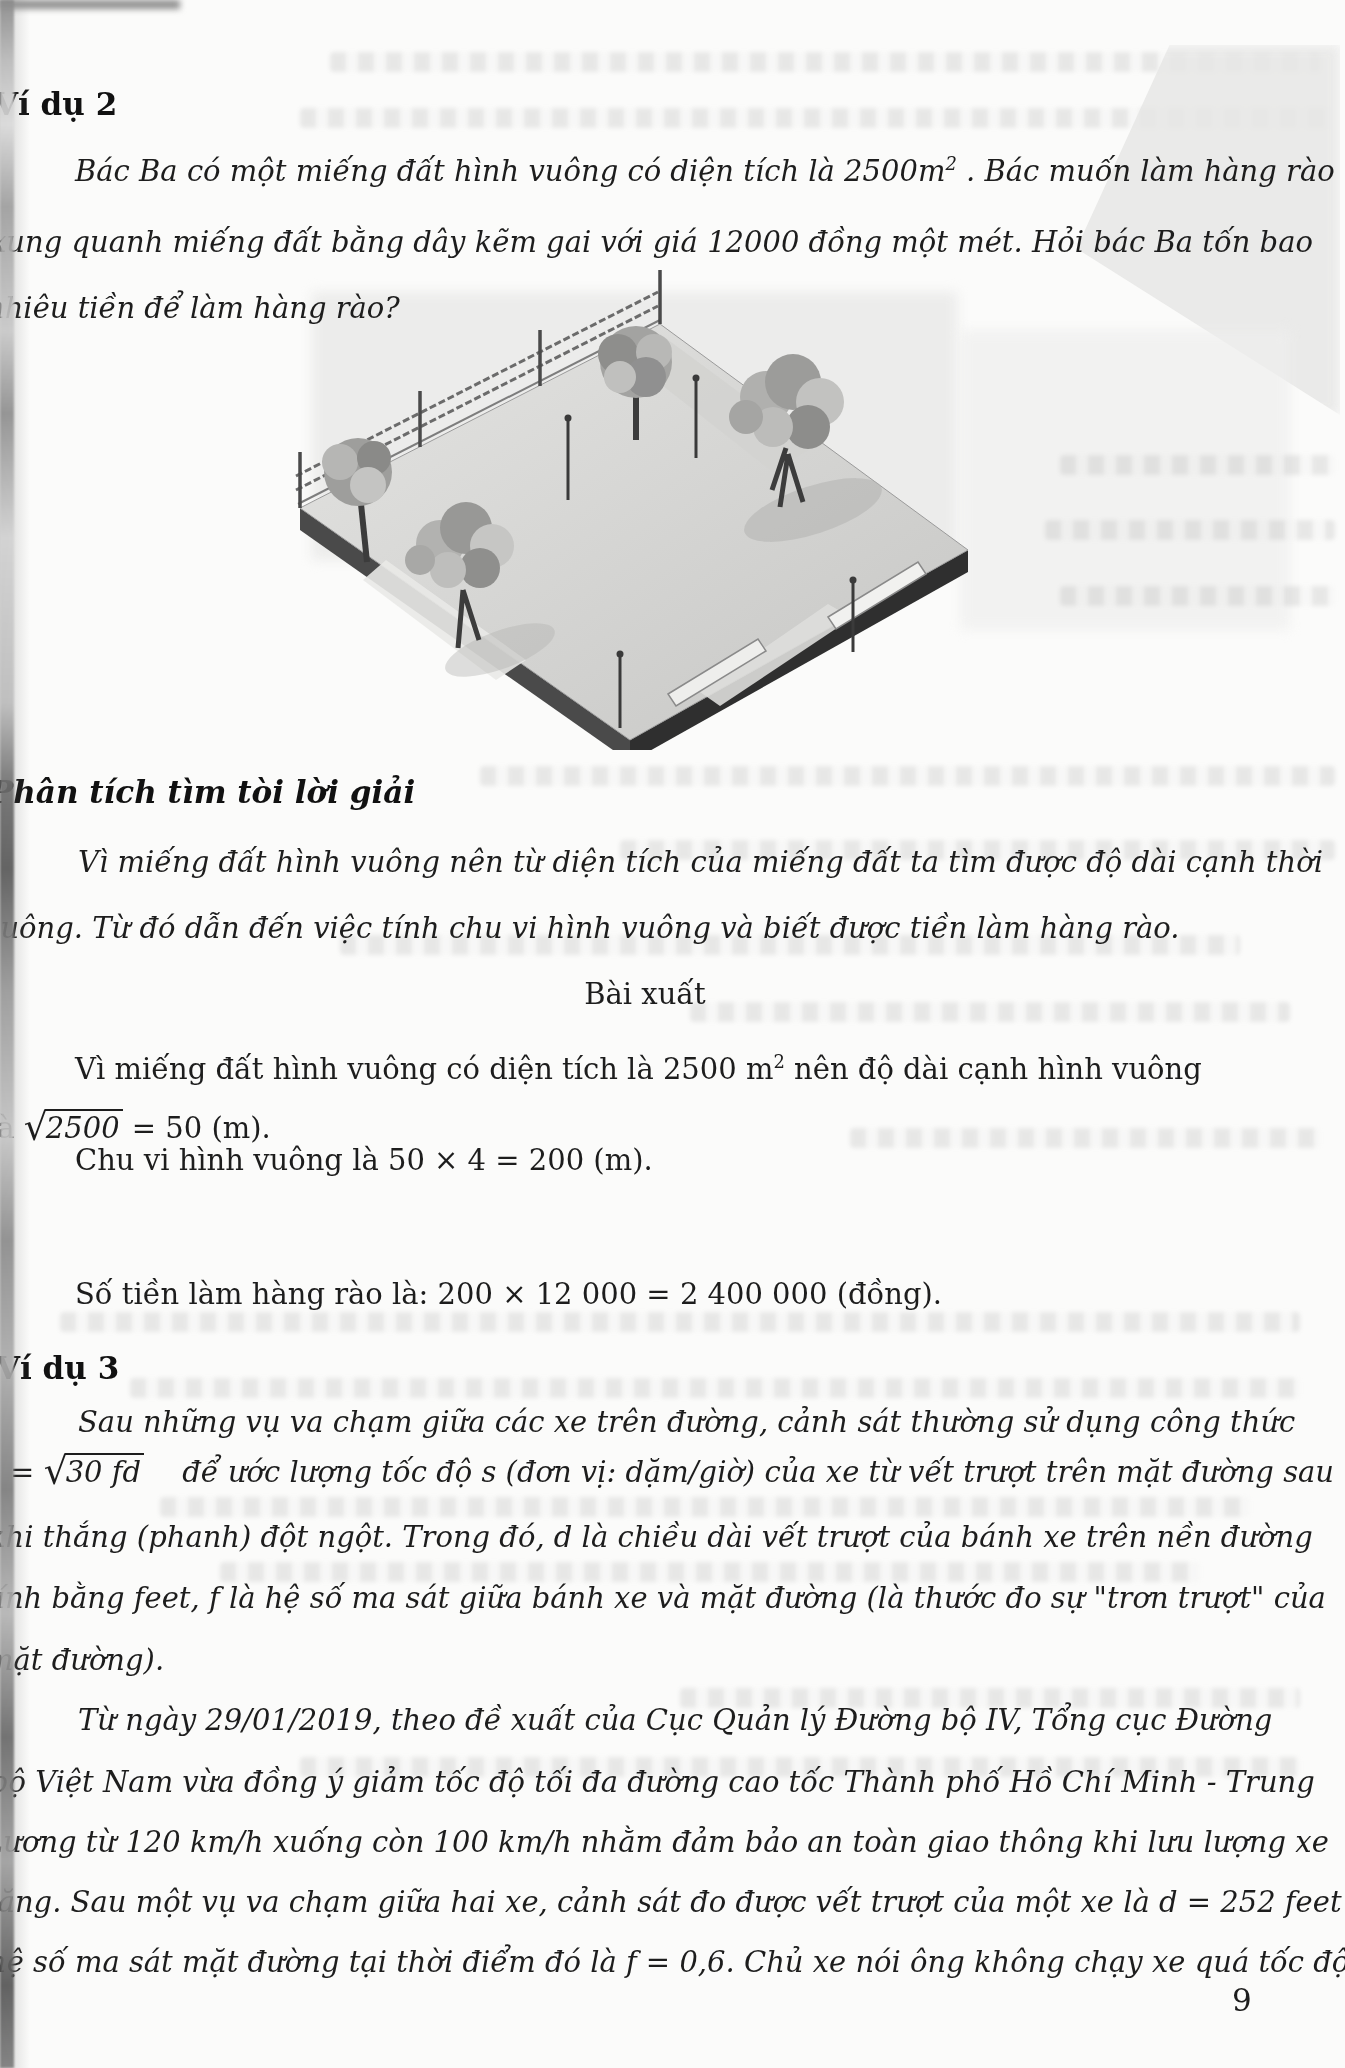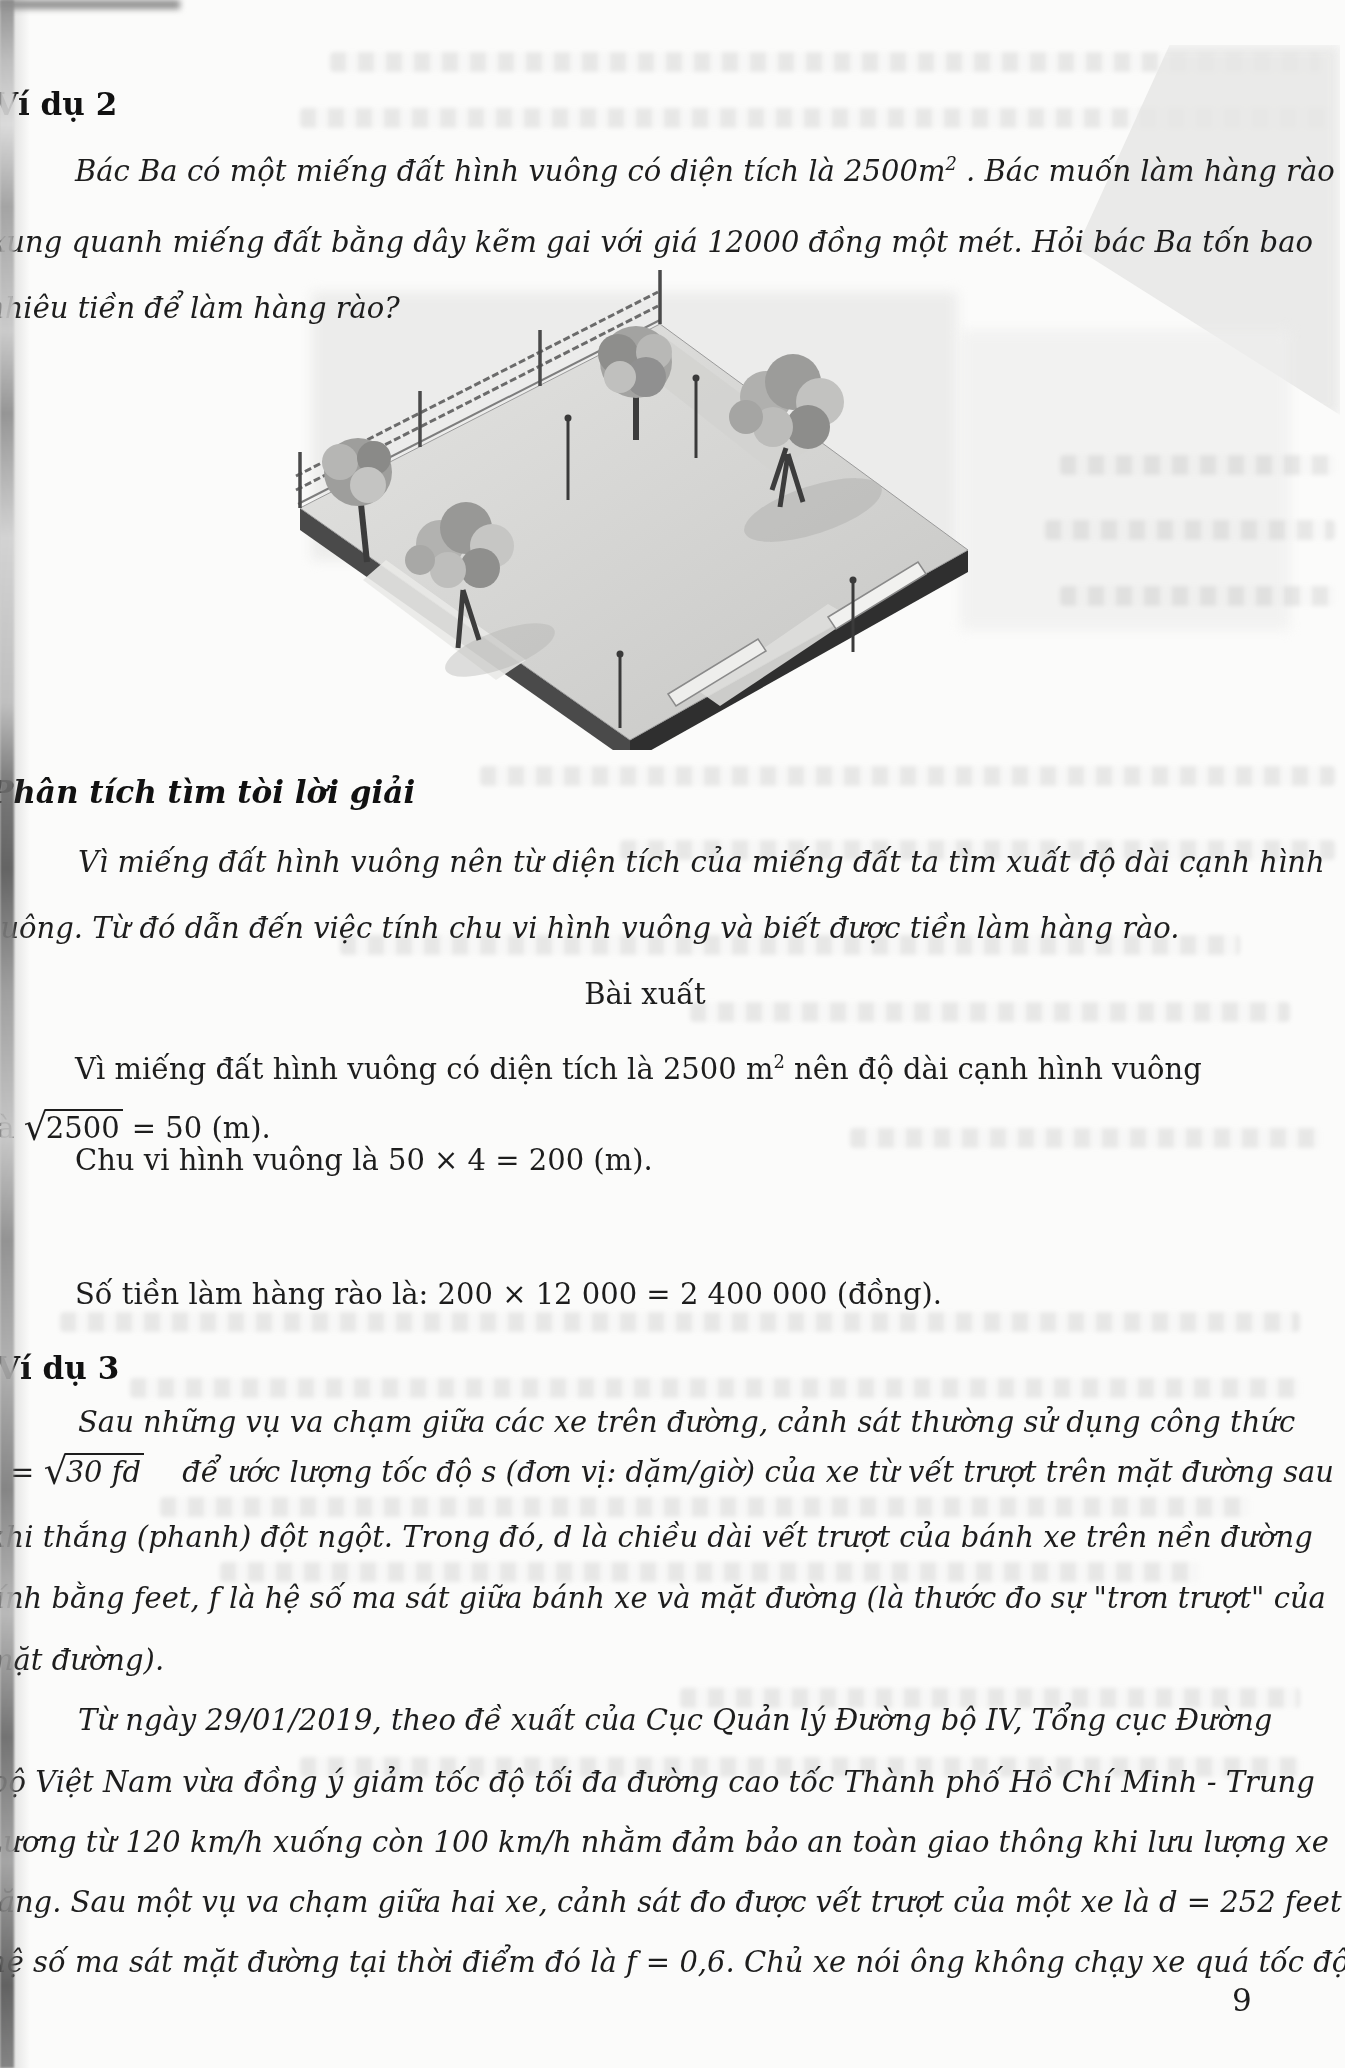--- a/index.html
+++ b/index.html
@@ -10,21 +10,21 @@
     color:#1d1d1d;
   }
   .line{position:absolute;font-size:29px;line-height:40px;white-space:nowrap;z-index:3;}
   .it{font-style:italic;}
   .h{font-weight:bold;font-size:31px;color:#111;}
   .ah{font-weight:bold;font-style:italic;font-size:31px;color:#111;}
   .center-line{left:0;width:1290px;text-align:center;}
   sup{font-size:.62em;}
   .sqrt{display:inline-block;white-space:nowrap;}
   .rad-sign{font-style:normal;font-size:1.3em;line-height:.8;vertical-align:-2px;}
-  .rad-body{border-top:2px solid #1d1d1d;padding:0 3px 0 1px;margin-left:-3px;}
+  .rad-body{border-top:2px solid #1d1d1d;padding:0 3px 0 1px;margin-left:-3px;font-style:italic;}
   .gap-after{margin-right:29px;}
   
   .binding{position:absolute;left:0;top:0;width:14px;height:2068px;z-index:5;filter:blur(1px);opacity:.9;
     background:linear-gradient(180deg,#8a8a8a 0%,#bcbcbc 3%,#dcdcdc 6%,#9f9f9f 10%,#cacaca 16%,#8f8f8f 20%,#d3d3d3 26%,#bdbdbd 34%,#6f6f6f 38%,#585858 42%,#9a9a9a 48%,#c6c6c6 55%,#8c8c8c 60%,#aeaeae 66%,#7d7d7d 72%,#b6b6b6 78%,#696969 84%,#a0a0a0 90%,#565656 96%,#7c7c7c 100%);}
   .binding-soft{position:absolute;left:0;top:0;width:30px;height:2068px;z-index:4;
     background:linear-gradient(90deg,rgba(110,110,110,.30),rgba(255,255,255,0));}
   .corner-smudge{position:absolute;left:0;top:0;width:180px;height:9px;background:#8d8d8d;filter:blur(3px);z-index:4;}
   .bleed{position:absolute;height:20px;z-index:1;opacity:.5;filter:blur(2px);border-radius:4px;
     background:repeating-linear-gradient(90deg,rgba(150,150,150,.38) 0 16px,rgba(205,205,205,.14) 16px 28px);}
   .bleed-block{position:absolute;z-index:1;filter:blur(6px);}
@@ -139,21 +139,21 @@
     <circle cx="172" cy="282" r="24" fill="#b2b2b0"></circle>
     <circle cx="198" cy="266" r="26" fill="#989896"></circle>
     <circle cx="224" cy="284" r="22" fill="#c6c6c4"></circle>
     <circle cx="212" cy="306" r="20" fill="#8f8f8d"></circle>
     <circle cx="180" cy="308" r="18" fill="#bebebc"></circle>
     <circle cx="152" cy="298" r="15" fill="#a8a8a6"></circle>
   </g>
 </svg>
 
 <div class="line ah" style="left:-10px;top:772px;">Phân tích tìm tòi lời giải</div>
-<div class="line it" style="left:78px;top:842px;">Vì miếng đất hình vuông nên từ diện tích của miếng đất ta tìm xuất độ dài cạnh hình</div>
+<div class="line it" style="left:78px;top:842px;">Vì miếng đất hình vuông nên từ diện tích của miếng đất ta tìm được độ dài cạnh thời</div>
 <div class="line it" style="left:-16px;top:908px;">vuông. Từ đó dẫn đến việc tính chu vi hình vuông và biết được tiền làm hàng rào.</div>
 
 <div class="line center-line" style="top:974px;">Bài xuất</div>
 <div class="line" style="left:75px;top:1042px;">
   <span>Vì miếng đất hình vuông có diện tích là 2500 m</span><sup>2</sup><span> nên độ dài cạnh hình vuông</span>
 </div>
 <div class="line" style="left:-12px;top:1108px;">
   <span>là </span><span class="sqrt"><span class="rad-sign">√</span><span class="rad-body">2500</span></span><span> = 50 (m).</span>
 </div>
 <div class="line" style="left:75px;top:1132px;margin-top:8px;">Chu vi hình vuông là 50 × 4 = 200 (m).</div>

